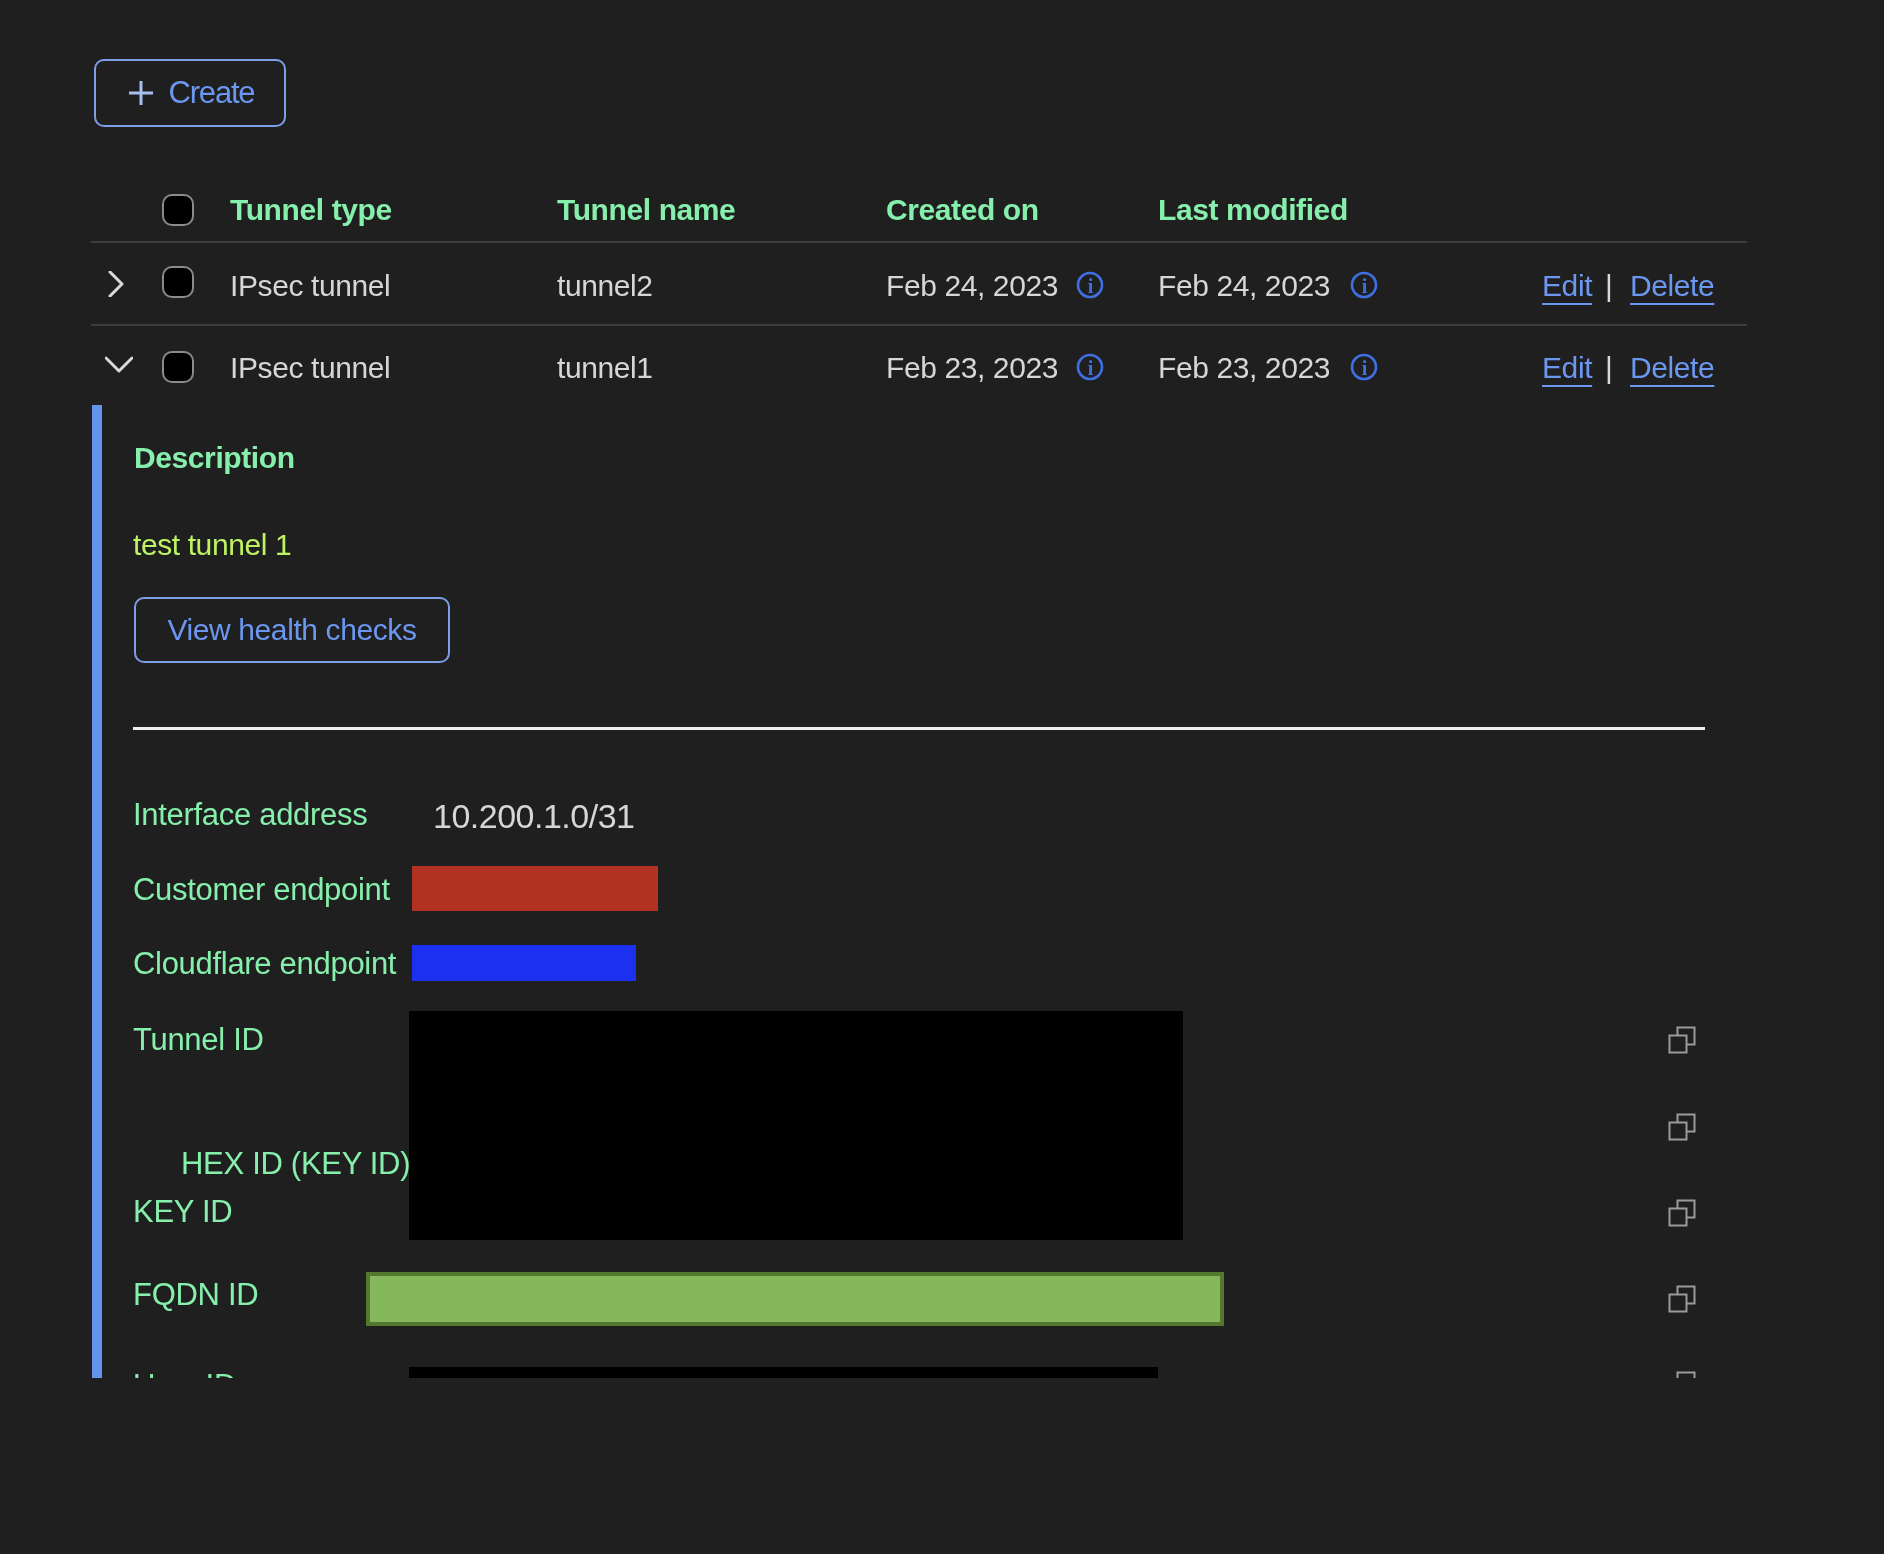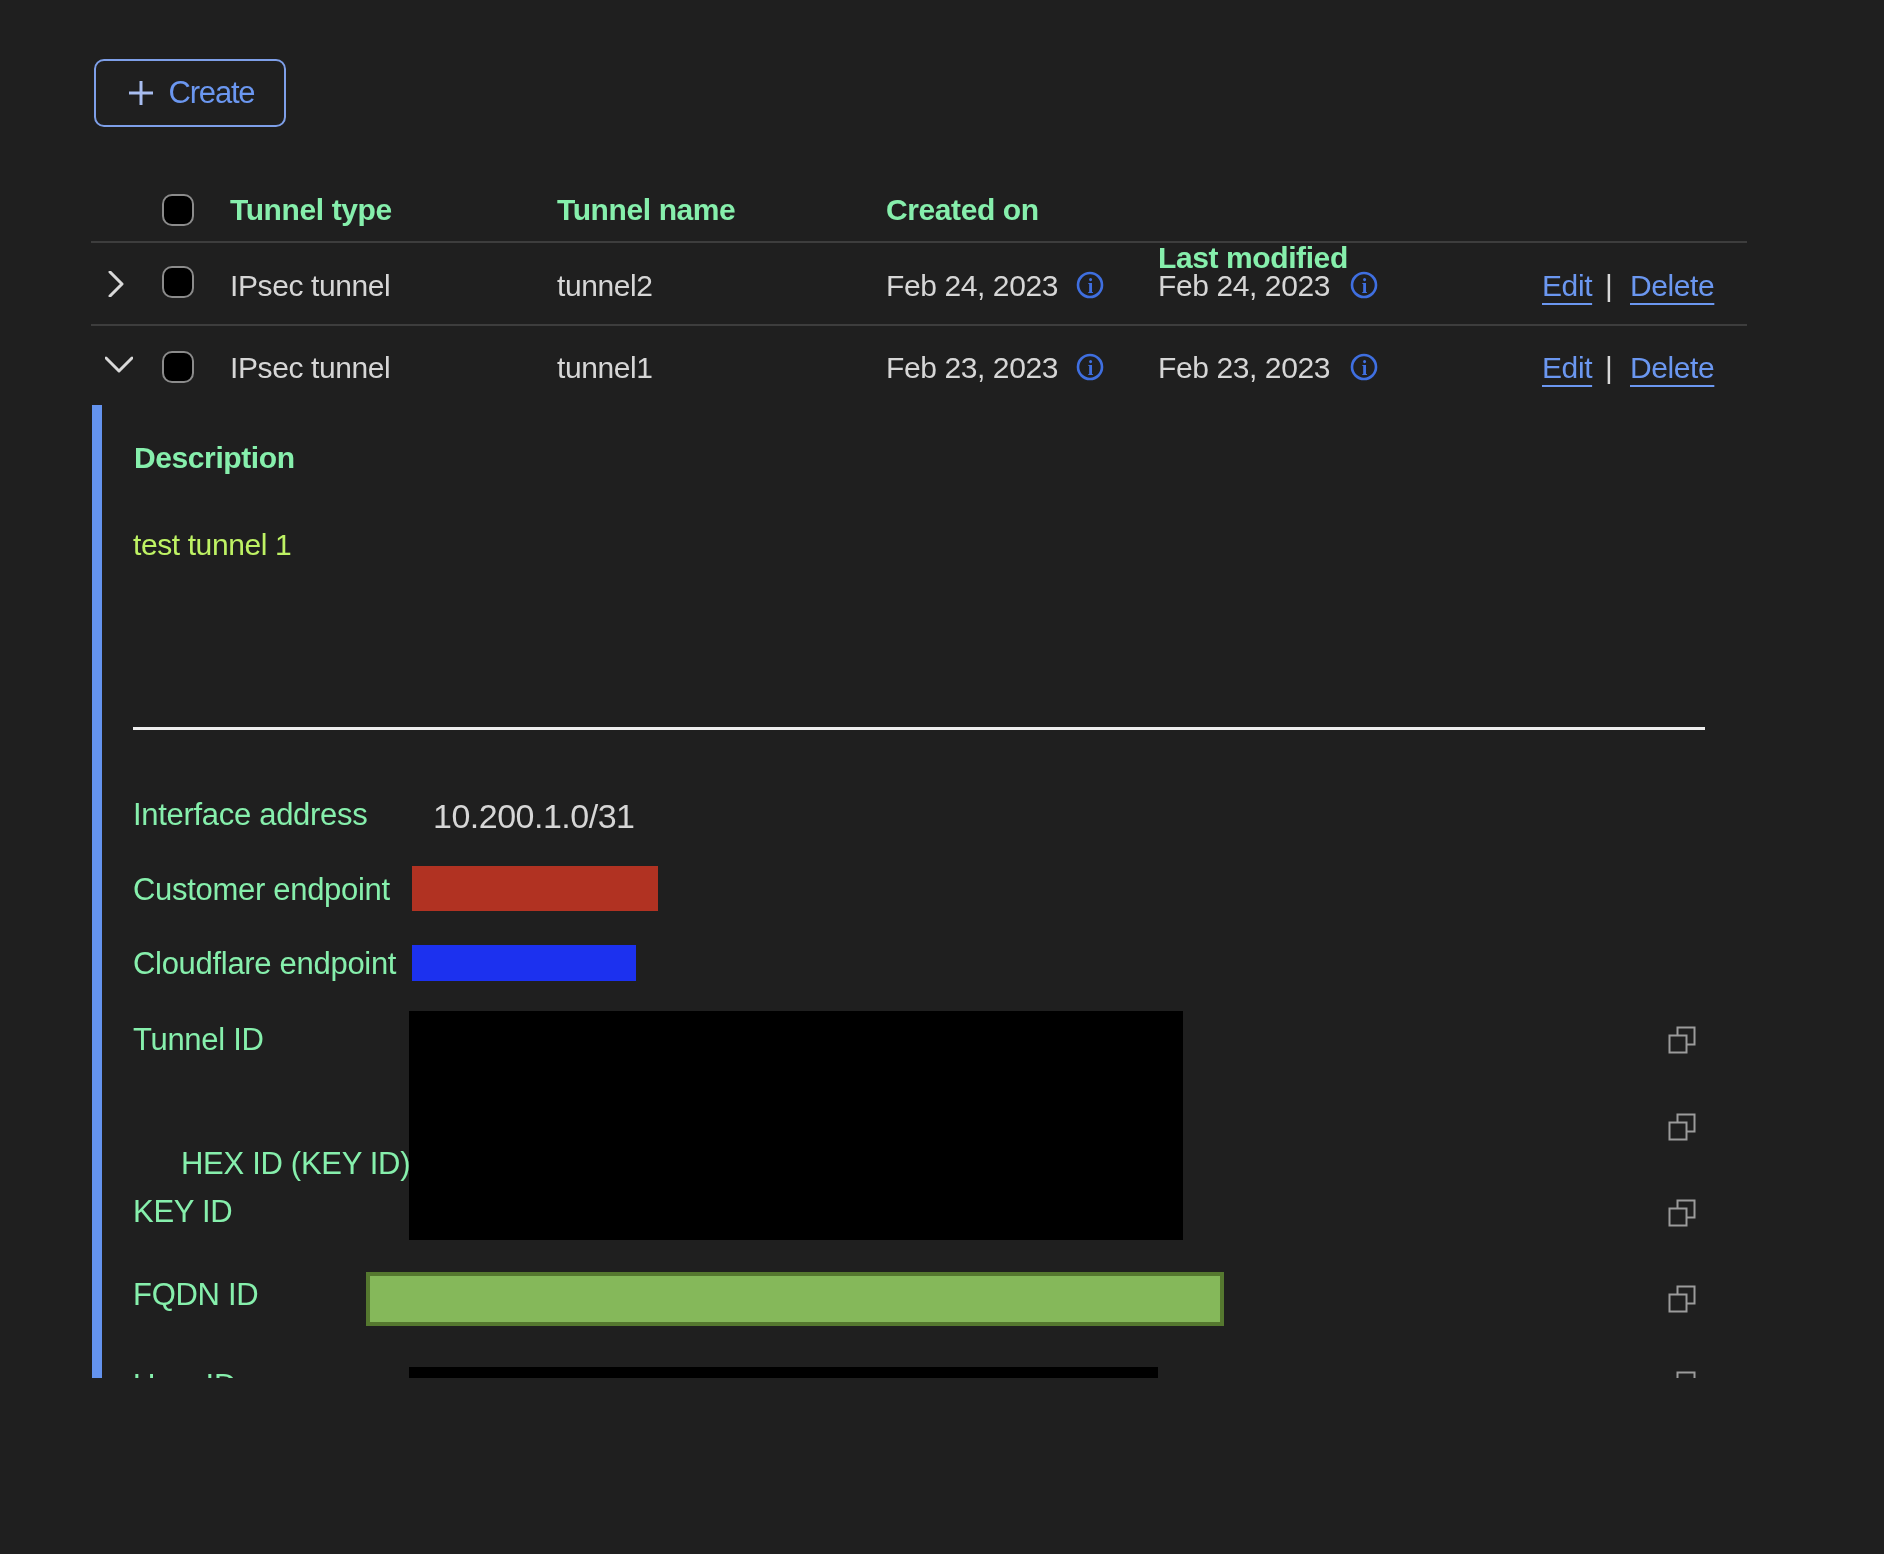--- a/index.html
+++ b/index.html
@@ -24,21 +24,21 @@
     <svg width="30" height="30" viewBox="0 0 30 30" style="margin-right:13px;">
       <path d="M15 3 V27 M3 15 H27" stroke="#a8bdf0" stroke-width="3" fill="none"></path>
     </svg>
     <span class="t blue" style="font-size:31px;letter-spacing:-1.2px;">Create</span>
   </div>
 
   <div class="checkbox" style="left:162px;top:194px;"></div>
   <div class="abs t hdr" style="left:230px;top:194px;">Tunnel type</div>
   <div class="abs t hdr" style="left:557px;top:194px;">Tunnel name</div>
   <div class="abs t hdr" style="left:886px;top:194px;">Created on</div>
-  <div class="abs t hdr" style="left:1158px;top:194px;margin-top:48px;">Last modified</div>
+  <div class="abs t hdr" style="left:1158px;top:194px;">Last modified</div>
   <div class="divider" style="left:91px;top:241px;width:1656px;"></div>
 
   <svg class="abs" style="left:107px;top:271px;" width="18" height="26" viewBox="0 0 18 26">
     <path d="M3 1 L15 13 L3 25" stroke="#d9d9d9" stroke-width="3" fill="none" stroke-linecap="round" stroke-linejoin="round"></path>
   </svg>
   <div class="checkbox" style="left:162px;top:266px;"></div>
   <div class="abs t" style="left:230px;top:270px;">IPsec tunnel</div>
   <div class="abs t" style="left:557px;top:270px;">tunnel2</div>
   <div class="abs t" style="left:886px;top:270px;">Feb 24, 2023</div>
   <svg class="abs info" style="left:1076px;top:271px;" width="28" height="28" viewBox="0 0 28 28">
@@ -73,20 +73,23 @@
     </svg>
   <div class="abs t link" style="left:1542px;top:352px;">Edit</div>
   <div class="abs t" style="left:1605px;top:352px;color:#d9d9d9;">|</div>
   <div class="abs t link" style="left:1630px;top:352px;">Delete</div>
 
   <div class="abs" style="left:92px;top:405px;width:10px;height:1070px;background:#6493ee;"></div>
 
   <div class="abs t hdr" style="left:134px;top:442px;">Description</div>
   <div class="abs t" style="left:133px;top:529px;color:#bef264;">test tunnel 1</div>
 
+  <div class="btn" style="left:134px;top:597px;width:316px;height:66px;">
+    <span class="t blue">View health checks</span>
+  </div>
 
   <div class="abs" style="left:133px;top:727px;width:1572px;height:3px;background:#ededed;"></div>
 
   <div class="abs t lbl" style="left:133px;top:799px;">Interface address</div>
   <div class="abs t" style="left:433px;top:800px;font-size:34px;letter-spacing:-0.5px;">10.200.1.0/31</div>
 
   <div class="abs t lbl" style="left:133px;top:874px;">Customer endpoint</div>
   <div class="abs" style="left:412px;top:866px;width:246px;height:45px;background:#b13222;"></div>
 
   <div class="abs t lbl" style="left:133px;top:948px;">Cloudflare endpoint</div>

